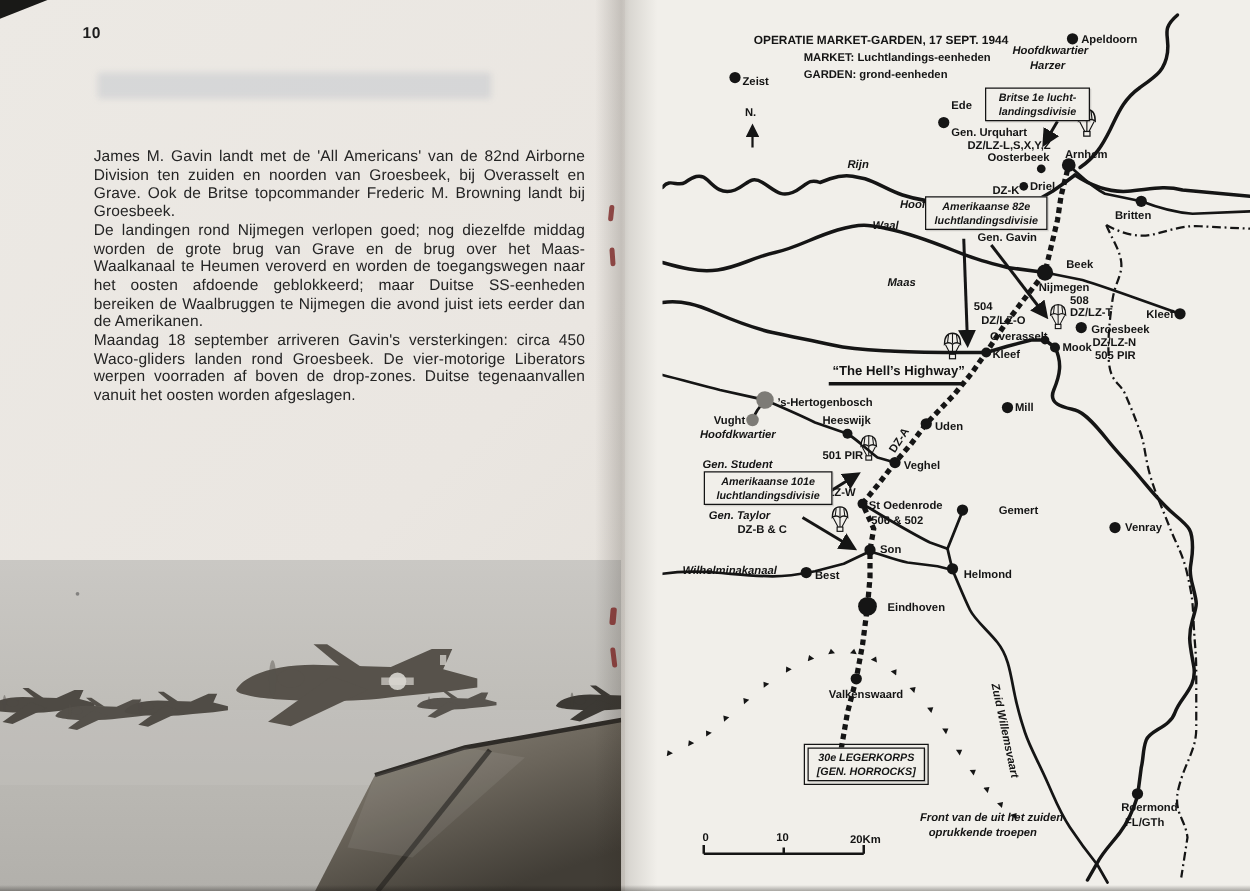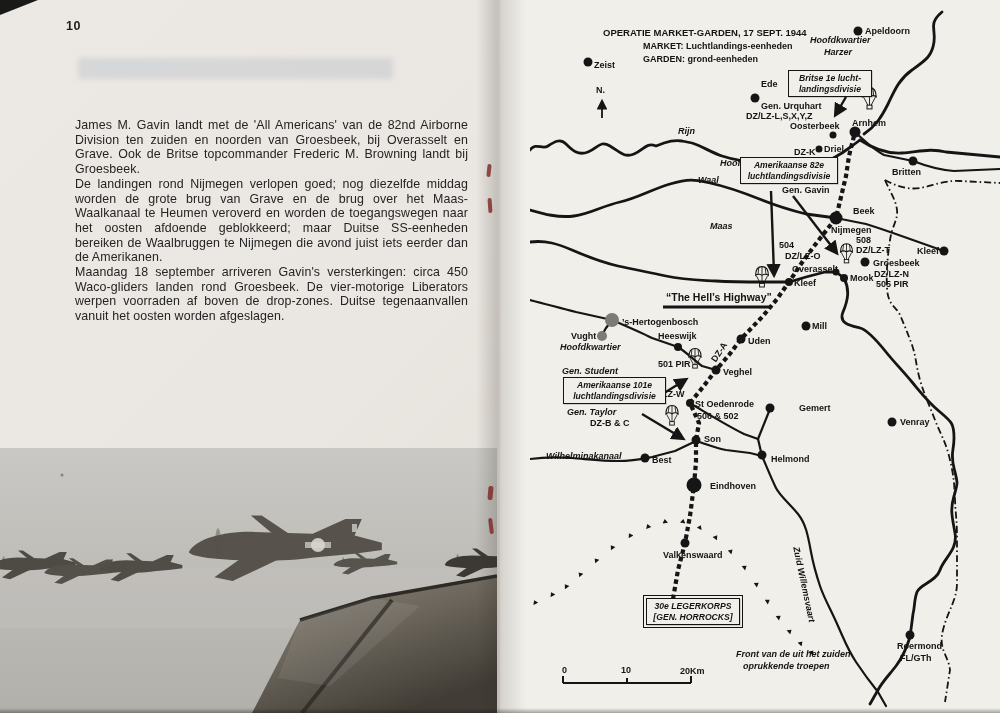--- a/index.html
+++ b/index.html
@@ -211,21 +211,21 @@
       <span class="ml t" style="left: 73px; top: 18px;">OPERATIE MARKET-GARDEN, 17 SEPT. 1944</span>
       <span class="ml b" style="left: 113px; top: 32px;">MARKET: Luchtlandings-eenheden</span>
       <span class="ml b" style="left: 113px; top: 45px;">GARDEN: grond-eenheden</span>
       <span class="ml bi" style="left: 280px; top: 26px;">Hoofdkwartier</span>
       <span class="ml bi" style="left: 294px; top: 38px;">Harzer</span>
       <span class="ml b" style="left: 335px; top: 17px;">Apeldoorn</span>
       <span class="ml b" style="left: 64px; top: 51px;">Zeist</span>
       <span class="ml b" style="left: 66px; top: 76px;">N.</span>
       <span class="ml b" style="left: 231px; top: 70px; text-align: right;">Ede</span>
       <span class="ml b" style="left: 231px; top: 92px;">Gen. Urquhart</span>
-      <span class="ml b" style="left: 216px; top: 102px;">DZ/LZ-L,S,X,Y,Z</span>
+      <span class="ml b" style="left: 244px; top: 102px;">DZ/LZ-L,S,X,Y,Z</span>
       <span class="ml b" style="left: 260px; top: 112px;">Oosterbeek</span>
       <span class="ml b" style="left: 322px; top: 109px;">Arnhem</span>
       <span class="ml bi" style="left: 190px; top: 121px; margin-top: 28px;">Hoofdkwartier Gen. Model</span>
       <span class="ml i" style="left: 148px; top: 117px;">Rijn</span>
       <span class="ml b" style="left: 264px; top: 138px;">DZ-K</span>
       <span class="ml b" style="left: 294px; top: 135px;">Driel</span>
       <span class="ml b" style="left: 362px; top: 158px;">Britten</span>
       <span class="ml b" style="left: 252px; top: 176px;">Gen. Gavin</span>
       <span class="ml i" style="left: 168px; top: 166px;">Waal</span>
       <span class="ml i" style="left: 180px; top: 212px;">Maas</span>

